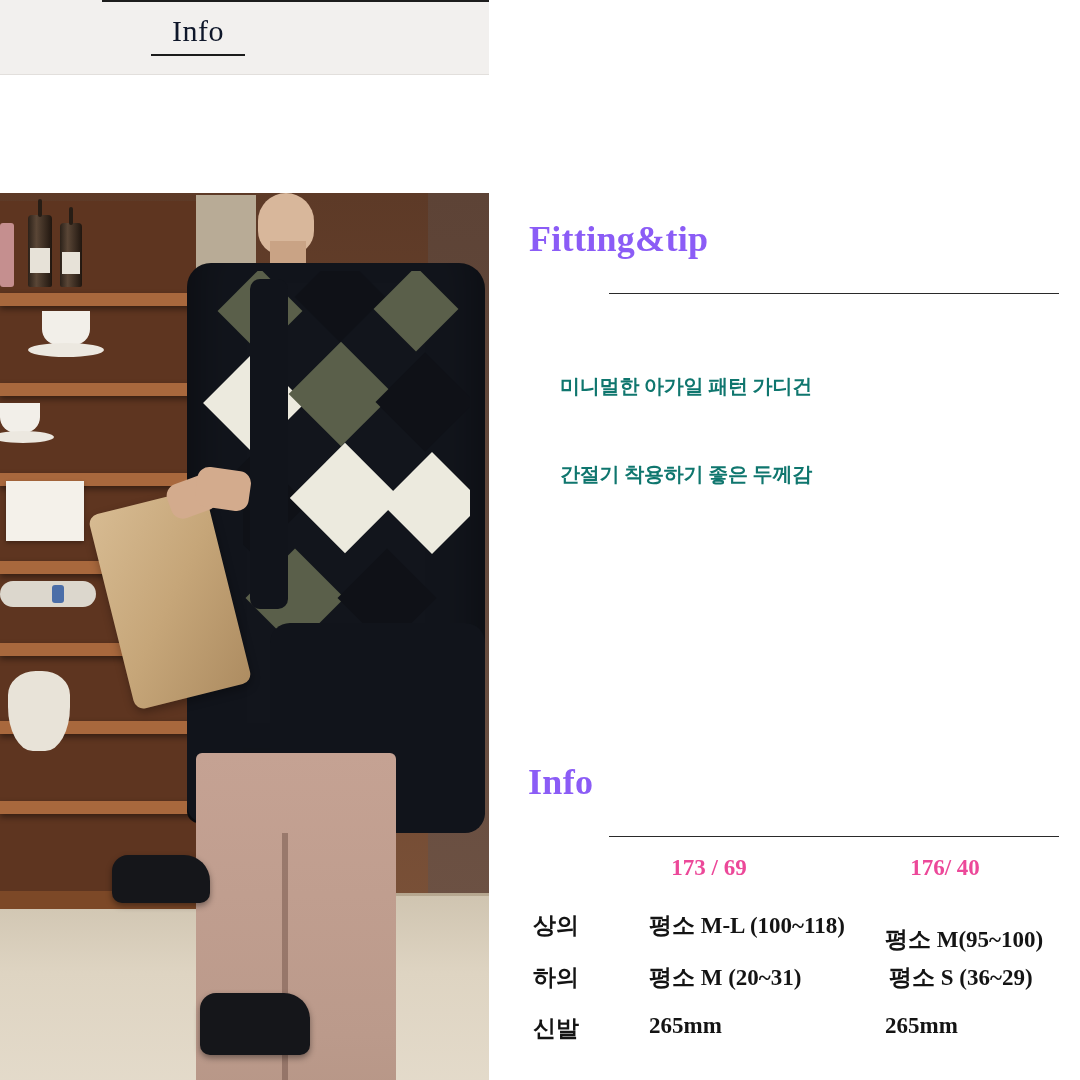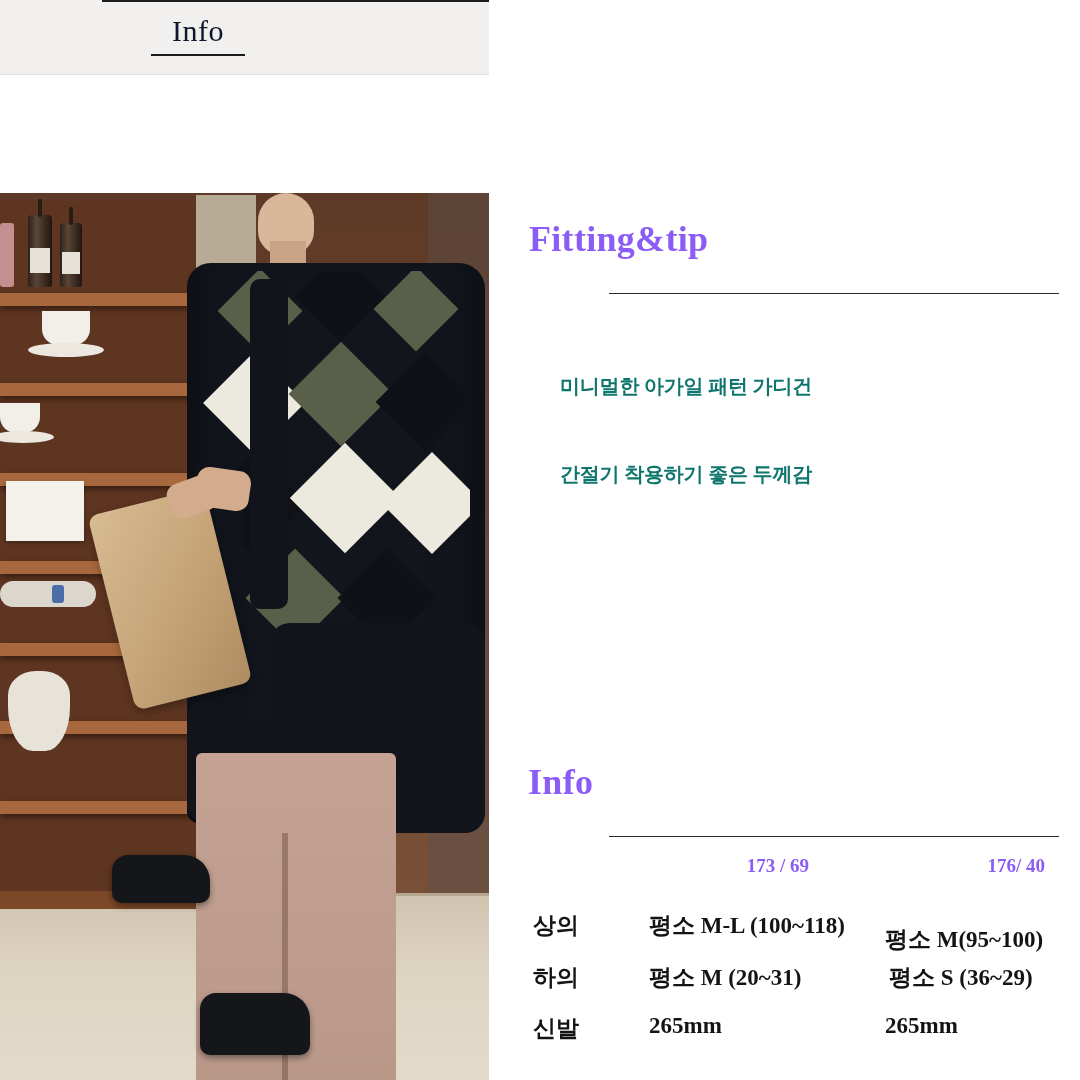--- a/index.html
+++ b/index.html
@@ -235,24 +235,24 @@
     font-weight: bold;
     font-size: 20px;
     color: #0f766e;
     white-space: nowrap;
     letter-spacing: -0.2px;
   }
   .model-col-head {
     position: absolute;
     font-family: "Liberation Serif", serif;
     font-weight: bold;
-    font-size: 19px;
-    color: #8b5cf6;
-    white-space: nowrap;
-    text-align: right;
+    font-size: 23px;
+    color: #ec4899;
+    white-space: nowrap;
+    text-align: center;
   }
   .model-rowlabel {
     position: absolute;
     font-family: "Liberation Serif", serif;
     font-weight: bold;
     font-size: 23px;
     color: #141414;
     white-space: nowrap;
   }
   .model-cell {

